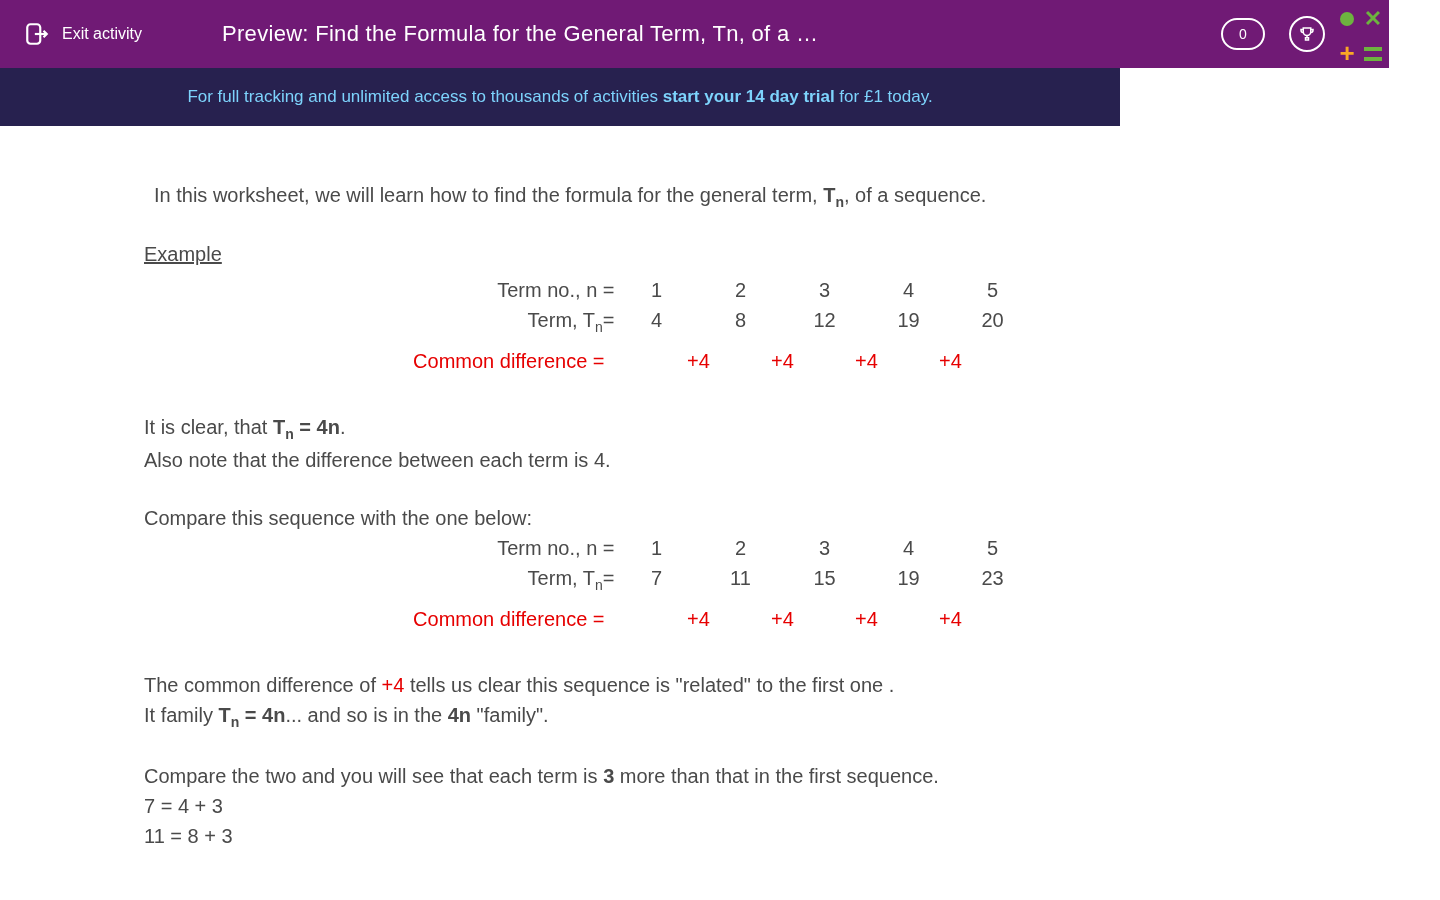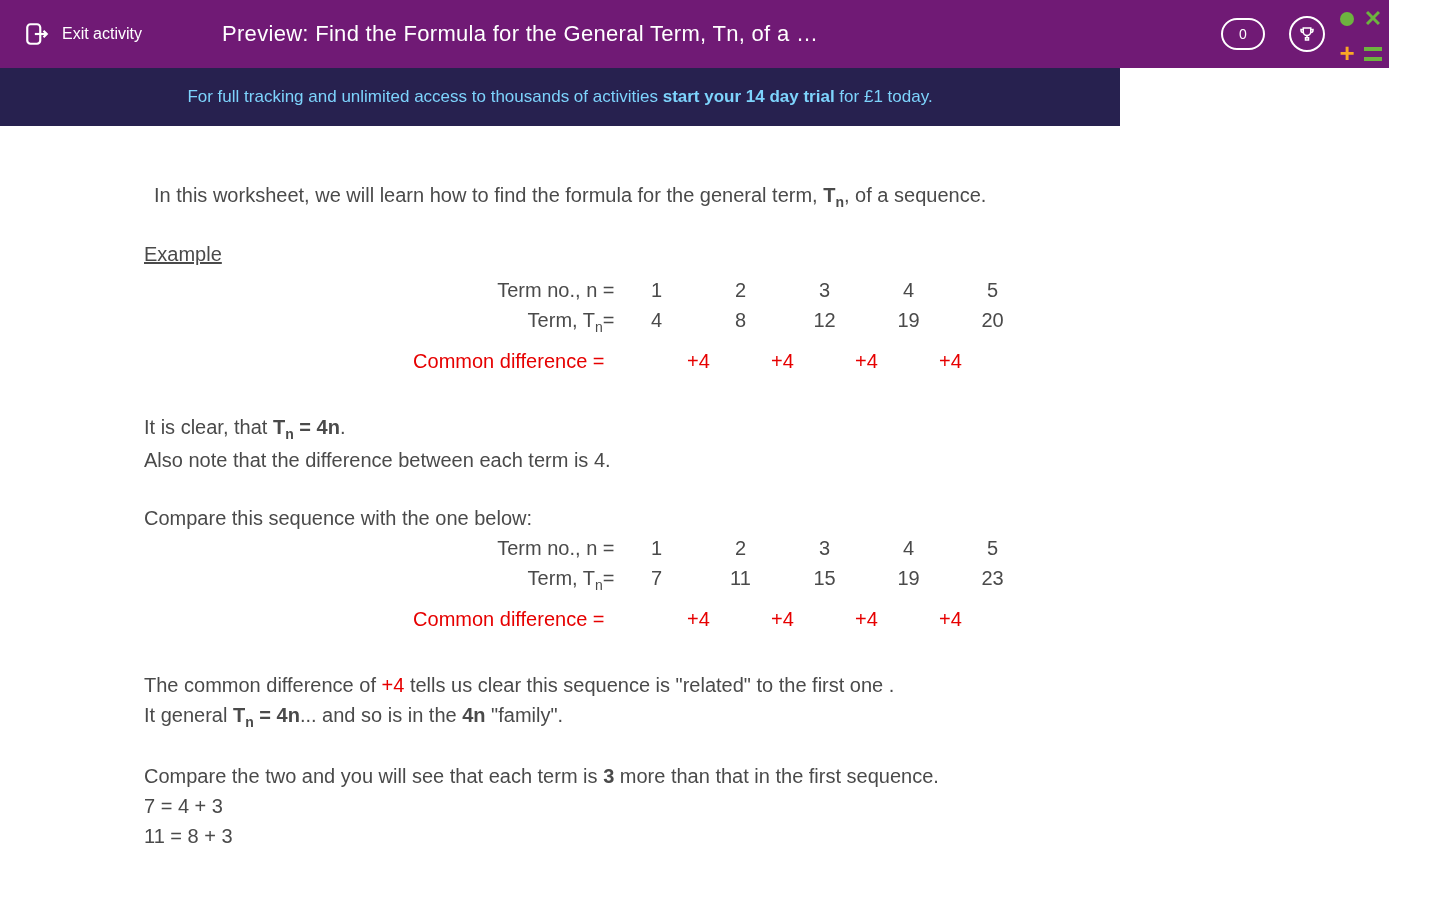--- a/index.html
+++ b/index.html
@@ -254,21 +254,21 @@
     <div>+4</div>
     <div></div>
   </div>
 
   <div class="spacer"></div>
 
   <p class="ctr">
     <span>The common difference of </span><span class="red">+4</span><span> tells us clear this sequence is "related" to the first one .</span>
   </p>
   <p class="ctr">
-    <span>It general </span><b><span>T</span><sub>n</sub><span> = 4n</span></b><span>... and so is in the </span><b>4n</b><span> "family".</span>
+    <span>It family </span><b><span>T</span><sub>n</sub><span> = 4n</span></b><span>... and so is in the </span><b>4n</b><span> "family".</span>
   </p>
 
   <div class="spacer"></div>
 
   <p class="ctr">
     <span>Compare the two and you will see that each term is </span><b>3</b><span> more than that in the first sequence.</span>
   </p>
   <p class="ctr">7 = 4 + 3</p>
   <p class="ctr">11 = 8 + 3</p>
 

